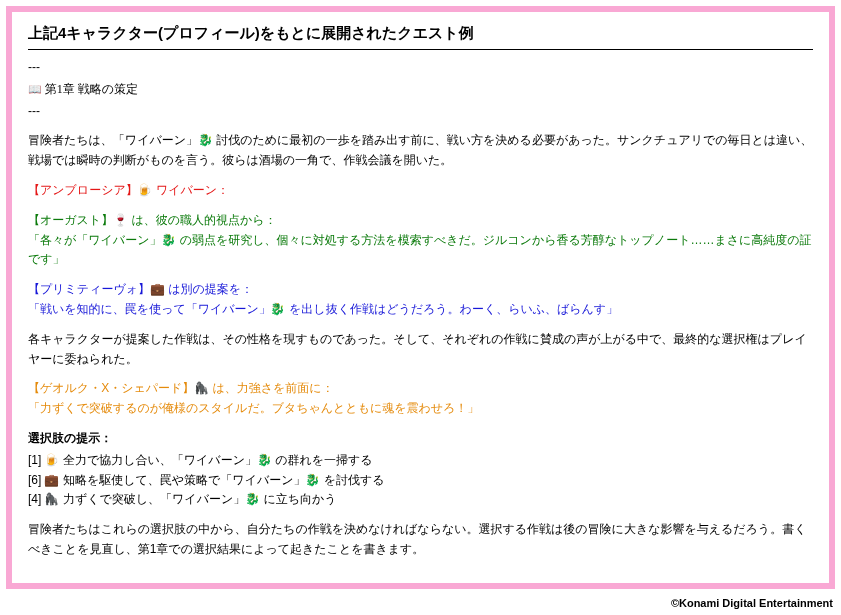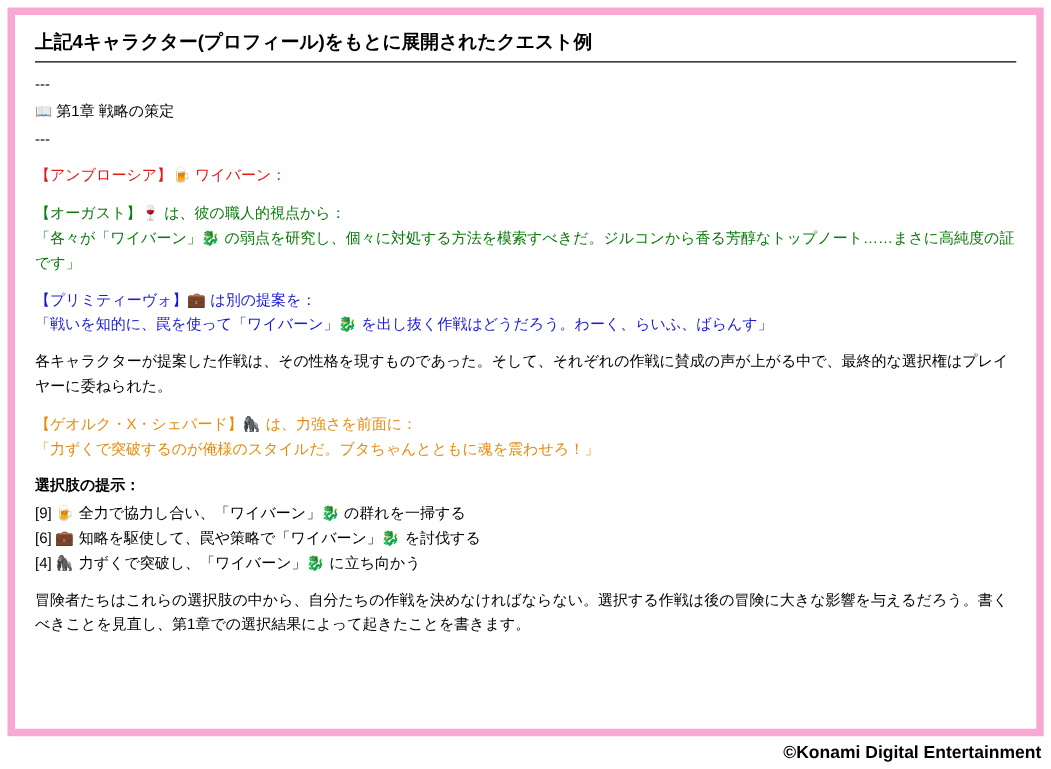--- a/index.html
+++ b/index.html
@@ -31,40 +31,41 @@
     .block {
       font-size: 12px;
       line-height: 1.65;
       color: #000;
     }
     .divider {
       margin: 2px 0;
     }
     .chapter {
       margin: 2px 0;
+      font-family: Liberation Serif, serif;
     }
     .para {
       margin: 10px 0;
     }
     .char-red { color: #e41717; }
     .char-blue { color: #1818d8; }
     .char-green { color: #0b7a0b; }
     .char-orange { color: #e58b0c; }
     .choice-label {
       margin: 10px 0 2px 0;
       font-weight: bold;
     }
     .choice {
       line-height: 1.65;
     }
     .copyright {
       position: absolute;
       right: 8px;
       bottom: 6px;
-      font-size: 14px;
+      font-size: 11px;
       color: #000;
       font-weight: bold;
     }
     .icon-emoji {
       font-size: 11px;
       display: inline;
     }
   </style>
 </head>
 <body>
@@ -72,20 +73,21 @@
 <div class="frame">
   <div class="title">上記4キャラクター(プロフィール)をもとに展開されたクエスト例</div>
   <div class="block">
     <div class="divider">---</div>
     <div class="chapter">
       <span class="icon-emoji">📖</span>
       <span>第1章 戦略の策定</span>
     </div>
     <div class="divider">---</div>
 
+    <div class="para">冒険者たちは、「ワイバーン」🐉 討伐のために最初の一歩を踏み出す前に、戦い方を決める必要があった。サンクチュアリでの毎日とは違い、戦場では瞬時の判断がものを言う。彼らは酒場の一角で、作戦会議を開いた。</div>
 
     <div class="para char-red">
       <div>【アンブローシア】🍺 ワイバーン：</div>
     </div>
 
     <div class="para char-green">
       <div>【オーガスト】🍷 は、彼の職人的視点から：</div>
       <div>「各々が「ワイバーン」🐉 の弱点を研究し、個々に対処する方法を模索すべきだ。ジルコンから香る芳醇なトップノート……まさに高純度の証です」</div>
     </div>
 
@@ -95,21 +97,21 @@
     </div>
 
     <div class="para">各キャラクターが提案した作戦は、その性格を現すものであった。そして、それぞれの作戦に賛成の声が上がる中で、最終的な選択権はプレイヤーに委ねられた。</div>
 
     <div class="para char-orange">
       <div>【ゲオルク・X・シェパード】🦍 は、力強さを前面に：</div>
       <div>「力ずくで突破するのが俺様のスタイルだ。ブタちゃんとともに魂を震わせろ！」</div>
     </div>
 
     <div class="choice-label">選択肢の提示：</div>
-    <div class="choice">[9] 🍺 全力で協力し合い、「ワイバーン」🐉 の群れを一掃する</div>
+    <div class="choice">[1] 🍺 全力で協力し合い、「ワイバーン」🐉 の群れを一掃する</div>
     <div class="choice">[6] 💼 知略を駆使して、罠や策略で「ワイバーン」🐉 を討伐する</div>
     <div class="choice">[4] 🦍 力ずくで突破し、「ワイバーン」🐉 に立ち向かう</div>
 
     <div class="para">冒険者たちはこれらの選択肢の中から、自分たちの作戦を決めなければならない。選択する作戦は後の冒険に大きな影響を与えるだろう。書くべきことを見直し、第1章での選択結果によって起きたことを書きます。</div>
   </div>
 </div>
 
 <div class="copyright">©Konami Digital Entertainment</div>
 
 </body></html>

